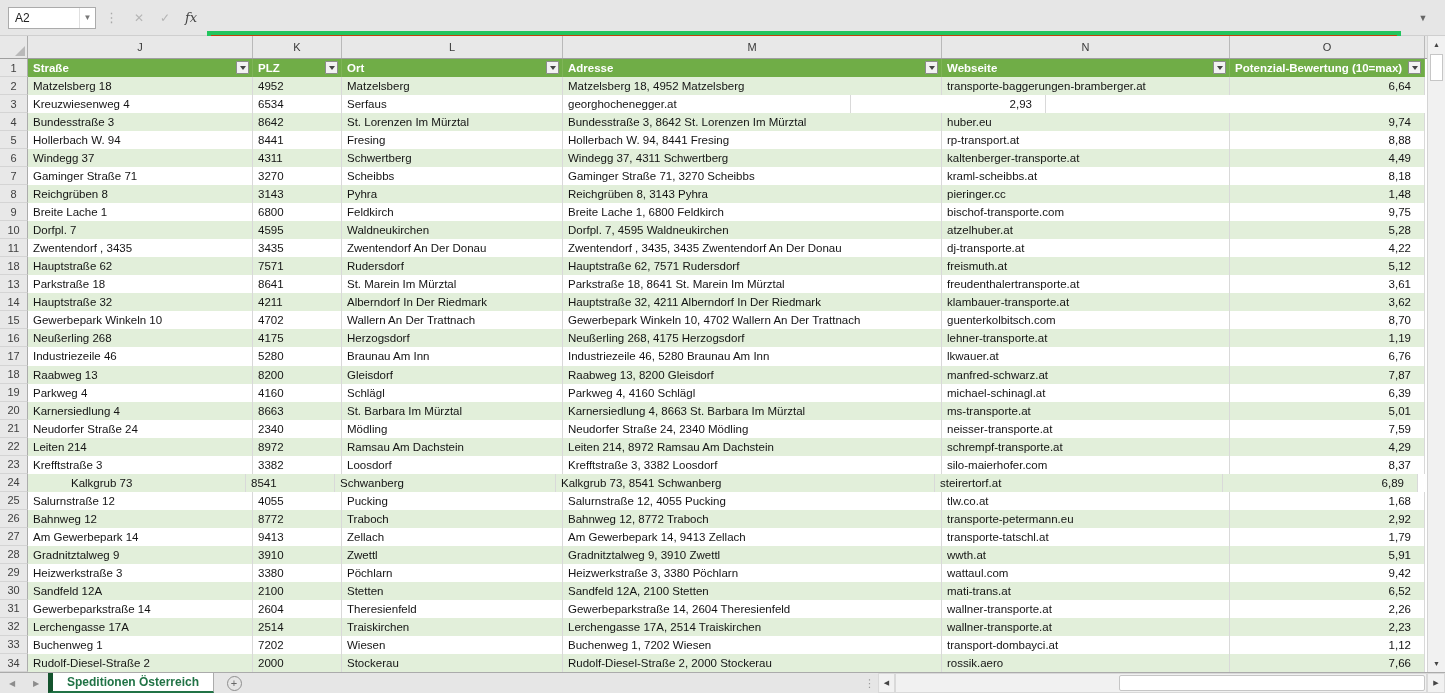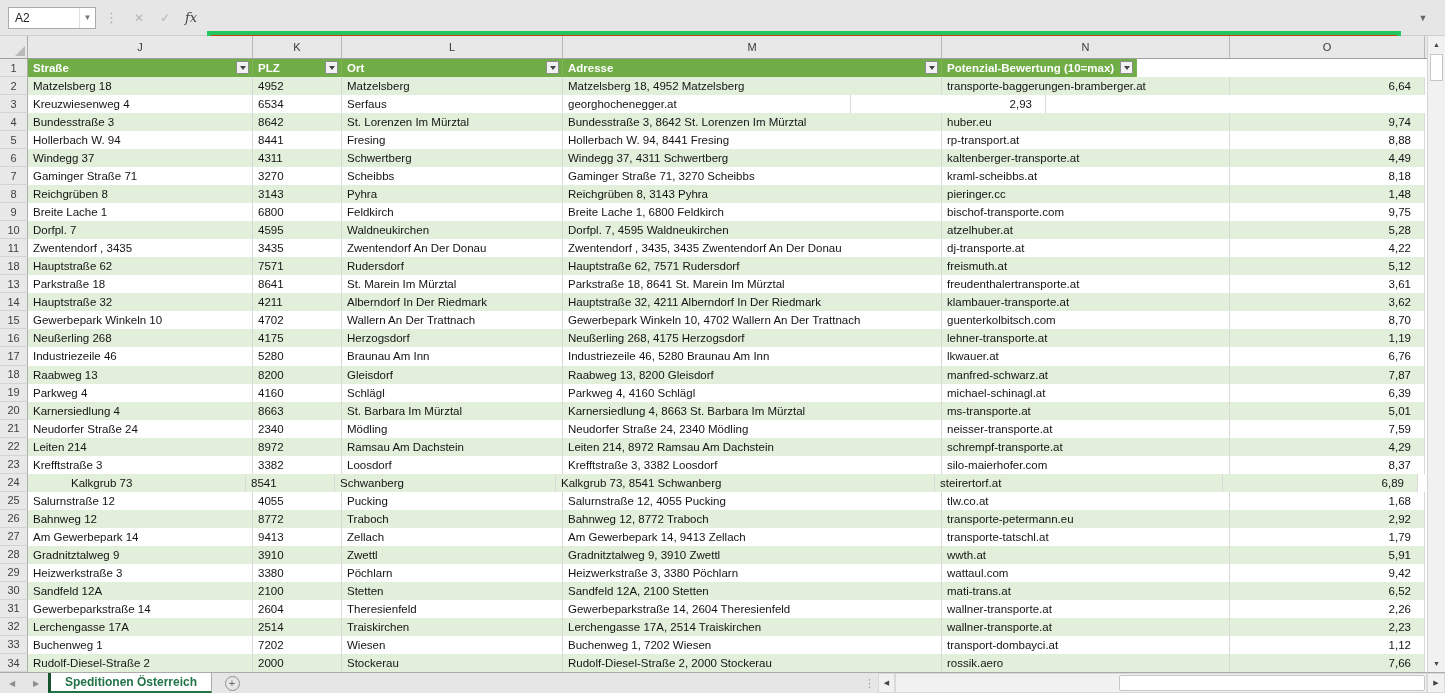--- a/index.html
+++ b/index.html
@@ -59,21 +59,21 @@
   .vbtn { height:17px; display:flex; align-items:center; justify-content:center;
     font-size:7px; color:#444; flex:none; background:#F1F1F1; }
   .vthumb { height:27px; margin:1px 2px; background:#FFF; border:1px solid #C6C6C6; flex:none; }
   .vtrack { flex:1; }
 
   
   .tabbar { height:21px; background:#E6E6E6; border-top:1px solid #ABABAB;
     display:flex; align-items:stretch; }
   .navarrow { width:24px; display:flex; align-items:center; justify-content:center;
     color:#8C8C8C; font-size:8px; }
-  .sheettab { background:#fff; border-right:1px solid #ABABAB; border-left:3px solid #14532d;
+  .sheettab { background:#fff; border-right:1px solid #ABABAB; border-left:5px solid #14532d;
     border-bottom:2px solid #217346; padding:0 14px; display:flex; align-items:center;
     color:#217346; font-weight:bold; font-size:12px; white-space:nowrap; }
   .addsheet { width:40px; display:flex; align-items:center; justify-content:center; }
   .addsheet .circ { width:15px; height:15px; border-radius:50%; border:1px solid #8F8F8F;
     color:#666; font-size:11px; line-height:12px; display:flex; align-items:center; justify-content:center; }
   .tab-spacer { flex:1; }
   .hgrip { display:flex; align-items:center; color:#9A9A9A; font-size:11px; padding:0 4px; letter-spacing:-1px; }
   .hbtn { width:17px; display:flex; align-items:center; justify-content:center;
     font-size:7px; color:#444; background:#F1F1F1; border:1px solid #D9D9D9; }
   .htrack { width:532px; background:#F1F1F1; border:1px solid #D9D9D9; position:relative; }
@@ -122,20 +122,24 @@
           <span class="filterbtn"></span>
         </div>
         <div class="thcell" style="width: 221px;">
           <span>Ort</span>
           <span class="filterbtn"></span>
         </div>
         <div class="thcell" style="width: 379px;">
           <span>Adresse</span>
           <span class="filterbtn"></span>
         </div>
+        <div class="thcell" style="width: 288px;">
+          <span>Webseite</span>
+          <span class="filterbtn"></span>
+        </div>
         <div class="thcell" style="width: 195px;">
           <span>Potenzial-Bewertung (10=max)</span>
           <span class="filterbtn"></span>
         </div>
       </div>
     <div class="rows">
         <div class="drow band">
           <div class="rownum">2</div>
           <div class="dcell" style="width: 225px;">Matzelsberg 18</div>
           <div class="dcell" style="width: 89px;">4952</div>

